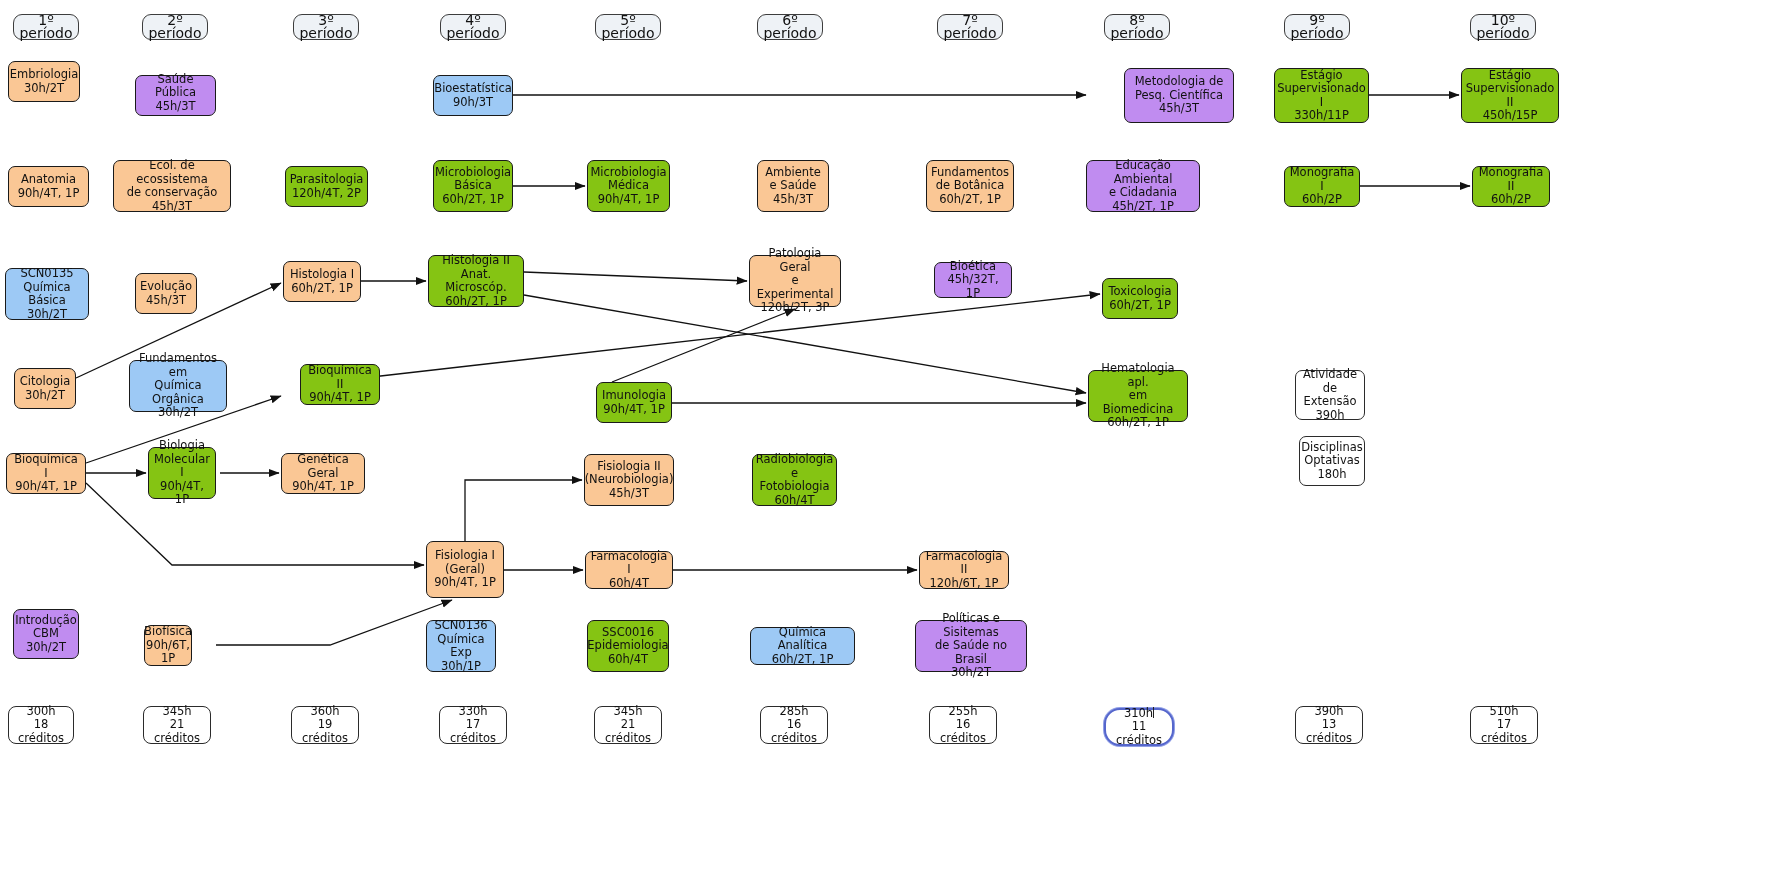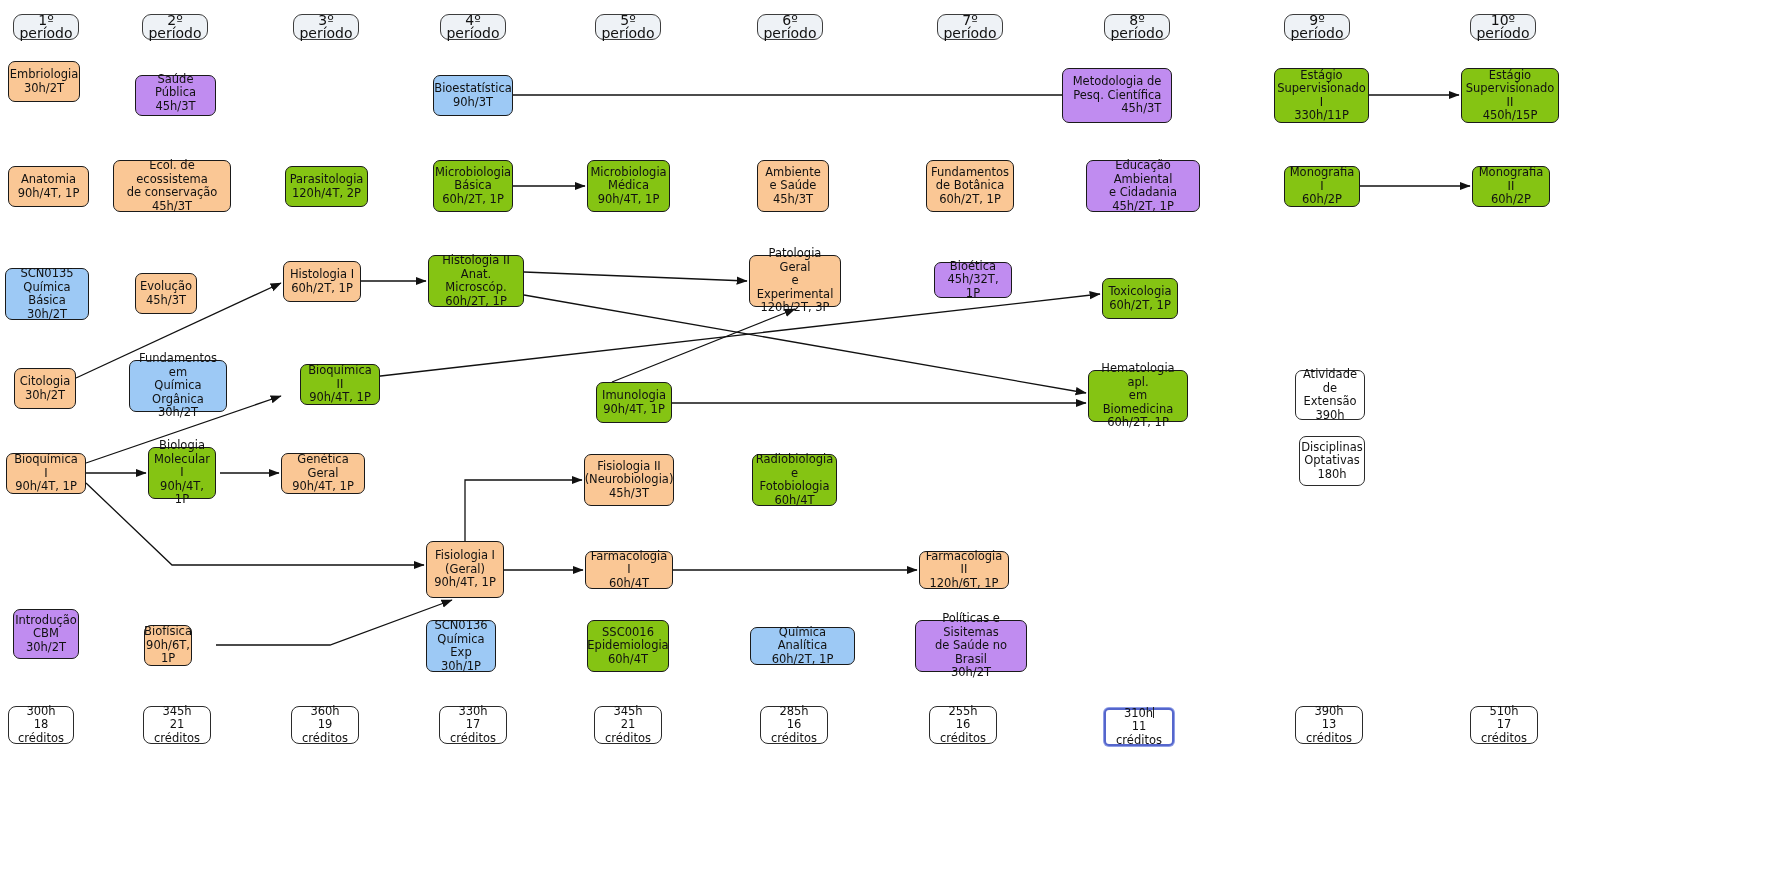--- a/index.html
+++ b/index.html
@@ -10,21 +10,21 @@
   .node{position:absolute;box-sizing:border-box;border:1px solid #1a1a1a;border-radius:7px;
         display:flex;align-items:center;justify-content:center;text-align:center;
         font-size:11.5px;line-height:13.5px;color:#111;padding:2px 4px;white-space:pre-line;}
   .period{background:#eef2f6;border:1px solid #3d3d3d;border-radius:9px;font-size:14px;color:#111;}
   .orange{background:#fac795;}
   .green{background:#85c413;}
   .blue{background:#9dc9f5;}
   .purple{background:#c08cf0;}
   .plain{background:#ffffff;border:1px solid #2b2b2b;}
   .summary{background:#ffffff;border:1px solid #2b2b2b;border-radius:8px;font-size:11.5px;}
-  .summary.selected{border:2px solid #5566cc;box-shadow:0 0 0 1px #8f9ee6;border-radius:5px;}
+  .summary.selected{border:2px solid #5566cc;box-shadow:0 0 0 1px #8f9ee6;border-radius:16px;}
   .caret{display:inline-block;width:1px;height:11px;background:#222;vertical-align:-1px;margin-left:0px;}
   .nlabel{display:block;white-space:pre-line;}
 </style>
 </head>
 <body>
 
 <div id="canvas">
 
   <svg id="edges" viewBox="0 0 1786 877" xmlns="http://www.w3.org/2000/svg">
     <defs>
@@ -64,21 +64,21 @@
       <div class="node period" style="left: 757px; top: 14px; width: 66px; height: 26px;"><span class="nlabel">6º período</span></div>
       <div class="node period" style="left: 937px; top: 14px; width: 66px; height: 26px;"><span class="nlabel">7º período</span></div>
       <div class="node period" style="left: 1104px; top: 14px; width: 66px; height: 26px;"><span class="nlabel">8º período</span></div>
       <div class="node period" style="left: 1284px; top: 14px; width: 66px; height: 26px;"><span class="nlabel">9º período</span></div>
       <div class="node period" style="left: 1470px; top: 14px; width: 66px; height: 26px;"><span class="nlabel">10º período</span></div>
     </div>
   <div id="node-layer">
       <div class="node orange" style="left: 8px; top: 61px; width: 72px; height: 41px;"><div><span class="nlabel">Embriologia</span><span class="nlabel">30h/2T</span></div></div>
       <div class="node purple" style="left: 135px; top: 75px; width: 81px; height: 41px; align-items: flex-end;"><div><span class="nlabel">Saúde Pública</span><span class="nlabel">45h/3T</span></div></div>
       <div class="node blue" style="left: 433px; top: 75px; width: 80px; height: 41px;"><div><span class="nlabel">Bioestatística</span><span class="nlabel">90h/3T</span></div></div>
-      <div class="node purple" style="left: 1062px; top: 68px; width: 110px; height: 55px; text-align: right;"><div><span class="nlabel">Metodologia de
+      <div class="node purple" style="left: 1124px; top: 68px; width: 110px; height: 55px;"><div><span class="nlabel">Metodologia de
 Pesq. Científica</span><span class="nlabel">45h/3T</span></div></div>
       <div class="node green" style="left: 1274px; top: 68px; width: 95px; height: 55px;"><div><span class="nlabel">Estágio
 Supervisionado I</span><span class="nlabel">330h/11P</span></div></div>
       <div class="node green" style="left: 1461px; top: 68px; width: 98px; height: 55px;"><div><span class="nlabel">Estágio
 Supervisionado II</span><span class="nlabel">450h/15P</span></div></div>
       <div class="node orange" style="left: 8px; top: 166px; width: 81px; height: 41px;"><div><span class="nlabel">Anatomia</span><span class="nlabel">90h/4T, 1P</span></div></div>
       <div class="node orange" style="left: 113px; top: 160px; width: 118px; height: 52px;"><div><span class="nlabel">Ecol. de ecossistema
 de conservação</span><span class="nlabel">45h/3T</span></div></div>
       <div class="node green" style="left: 285px; top: 166px; width: 83px; height: 41px;"><div><span class="nlabel">Parasitologia</span><span class="nlabel">120h/4T, 2P</span></div></div>
       <div class="node green" style="left: 433px; top: 160px; width: 80px; height: 52px;"><div><span class="nlabel">Microbiologia

